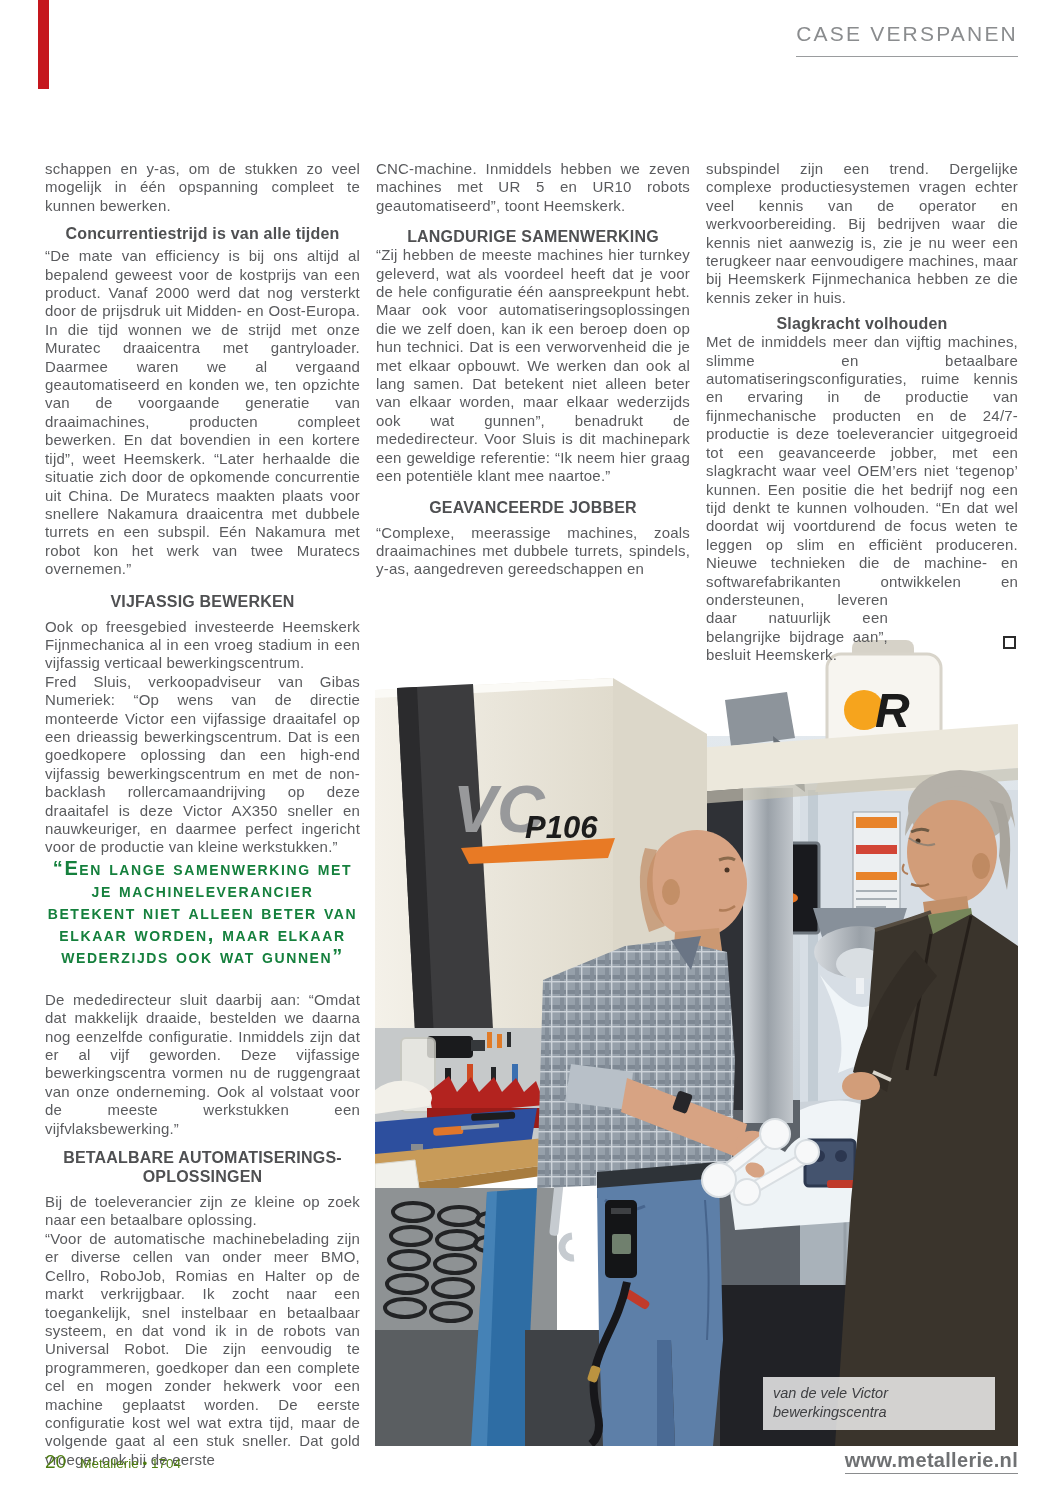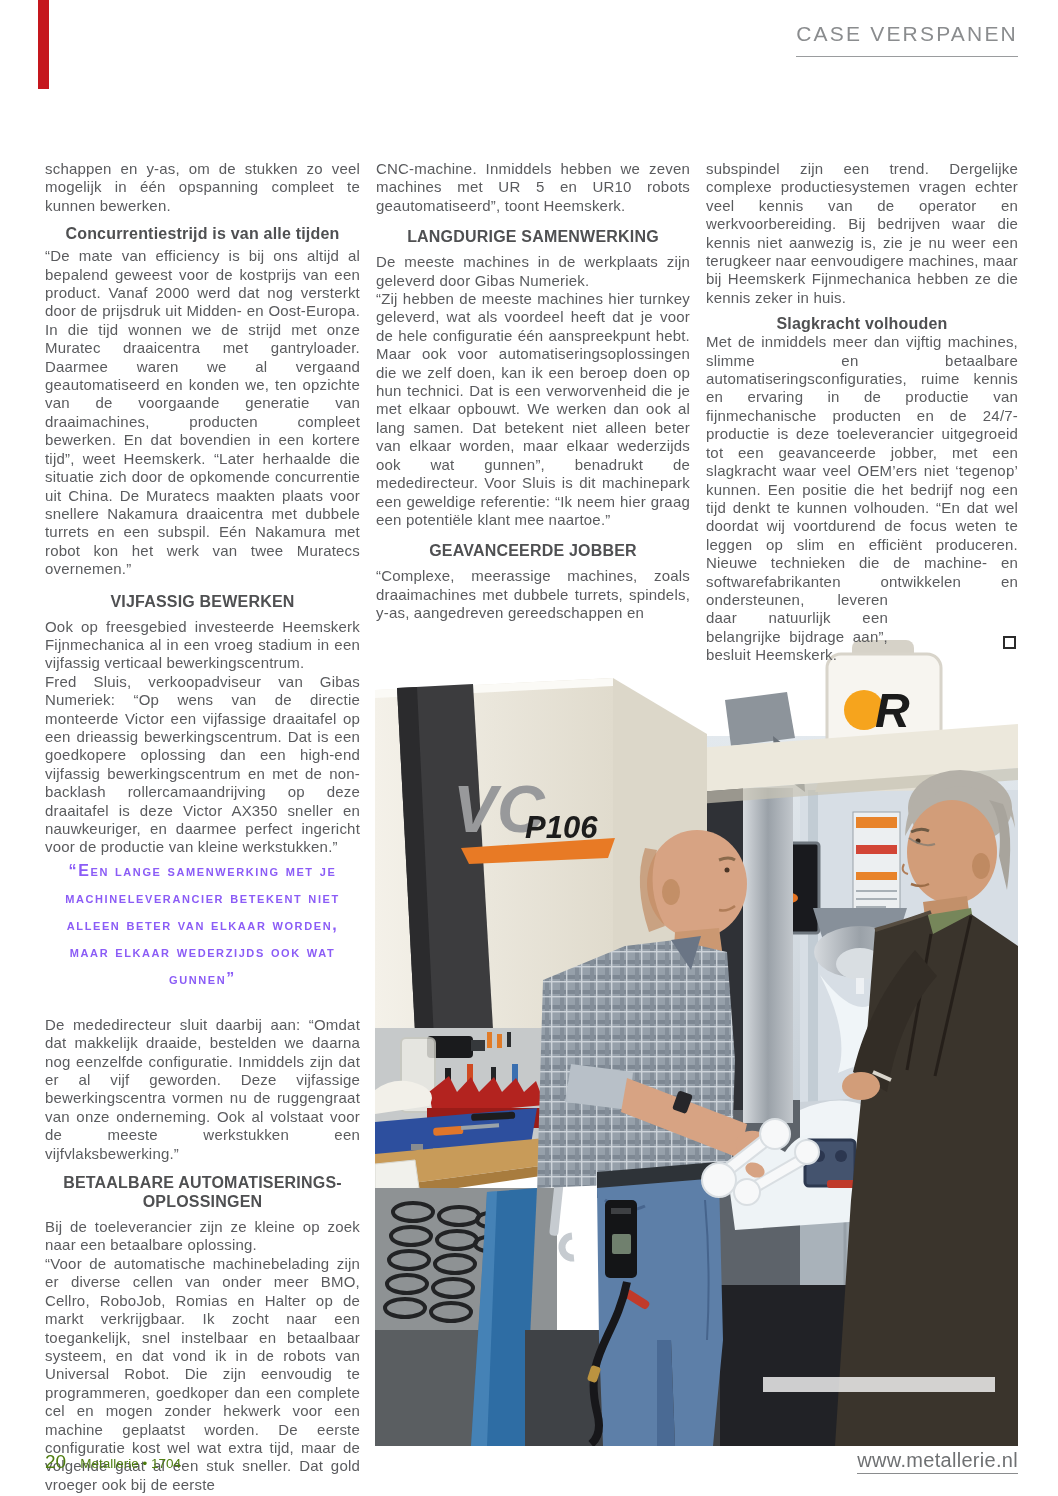--- a/index.html
+++ b/index.html
@@ -13,31 +13,31 @@
   .col1{left:45px;width:315px;}
   .col2{left:376px;width:314px;}
   .col3{left:706px;width:312px;}
   .col p{margin:0;}
   .h-low,.h-caps{font-weight:bold;color:#4f5052;font-size:16px;line-height:19px;
       text-align:center;letter-spacing:0.2px;}
   .mt4{margin-top:4px!important}.mt7{margin-top:7px!important}.mt9{margin-top:9px!important}
   .mt10{margin-top:10px!important}.mt12{margin-top:12px!important}.mt13{margin-top:13px!important}
   .mt24{margin-top:24px!important}
   .pullquote{margin:28px 6px 0 6px;text-align:center;font-variant:small-caps;
-      font-weight:bold;color:#8b5cf6;font-size:16px;line-height:27px;letter-spacing:1.6px;}
+      font-weight:bold;color:#15803d;font-size:20px;line-height:22px;letter-spacing:1.6px;}
   .tower-spacer{float:right;width:130px;height:118px;}
   .endmark{position:absolute;top:476px;right:2px;width:9px;height:9px;border:2.5px solid #2b2b2b;}
   .photo-wrap{position:absolute;left:375px;top:640px;width:643px;height:806px;}
   .caption{position:absolute;left:763px;top:1377px;width:212px;background:rgba(255,255,255,0.78);
       padding:7px 10px 8px 10px;font-style:italic;font-size:14.5px;line-height:19px;color:#3f4043;}
   .footer-left{position:absolute;left:45px;top:1451px;color:#4d7c0f;}
   .footer-left .pn{font-size:19px;}
   .footer-left .issue{font-size:13.5px;margin-left:14px;}
   .website{position:absolute;right:40px;top:1449px;font-size:20px;color:#6f7173;
-      border-bottom:1.5px solid #8a8c8e;padding-bottom:1px;letter-spacing:0.3px;text-decoration:none;}
+      border-bottom:1.5px solid #8a8c8e;padding-bottom:1px;letter-spacing:0.3px;text-decoration:none;font-weight:bold;}
   svg text{font-family:"Liberation Sans",sans-serif;}
 </style>
 </head>
 <body>
 
 <div class="redbar"></div>
 <div class="case-label">CASE VERSPANEN</div>
 
 <div class="photo-wrap">
 <svg viewBox="0 0 643 806" width="643" height="806">
@@ -237,40 +237,40 @@
     <path d="M596,276 L560,436" stroke="#251f1a" stroke-width="3"></path>
     <path d="M500,290 q40,-12 56,-18" stroke="#554c40" stroke-width="4" fill="none"></path>
     <path d="M540,310 C505,350 487,395 478,432 L512,452 C520,405 536,365 562,336 Z" fill="#332d26"></path>
     <path d="M498,432 l18,8" stroke="#d9d5cc" stroke-width="4"></path>
     <ellipse cx="486" cy="446" rx="19" ry="14" fill="#d29d79"></ellipse>
   </g>
 </svg>
 </div>
 
 <div class="caption">
+  <div>van de vele Victor bewerkingscentra</div>
 </div>
 
 <div class="col col1">
   <p>schappen en y-as, om de stukken zo veel mogelijk in één opspanning compleet te kunnen bewerken.</p>
   <p class="h-low mt9">Concurrentiestrijd is van alle tijden</p>
   <p class="mt4">“De mate van efficiency is bij ons altijd al bepalend geweest voor de kostprijs van een product. Vanaf 2000 werd dat nog versterkt door de prijsdruk uit Midden- en Oost-Europa. In die tijd wonnen we de strijd met onze Muratec draaicentra met gantryloader. Daarmee waren we al vergaand geautomatiseerd en konden we, ten opzichte van de voorgaande generatie van draaimachines, producten compleet bewerken. En dat bovendien in een kortere tijd”, weet Heemskerk. “Later herhaalde die situatie zich door de opkomende concurrentie uit China. De Muratecs maakten plaats voor snellere Nakamura draaicentra met dubbele turrets en een subspil. Eén Nakamura met robot kon het werk van twee Muratecs overnemen.”</p>
   <p class="h-caps mt13">VIJFASSIG BEWERKEN</p>
   <p class="mt7">Ook op freesgebied investeerde Heemskerk Fijnmechanica al in een vroeg stadium in een vijfassig verticaal bewerkingscentrum.</p>
   <p>Fred Sluis, verkoopadviseur van Gibas Numeriek: “Op wens van de directie monteerde Victor een vijfassige draaitafel op een drieassig bewerkingscentrum. Dat is een goedkopere oplossing dan een high-end vijfassig bewerkingscentrum en met de non-backlash rollercamaandrijving op deze draaitafel is deze Victor AX350 sneller en nauwkeuriger, en daarmee perfect ingericht voor de productie van kleine werkstukken.”</p>
   <p class="pullquote">“Een lange samenwerking met je machineleverancier betekent niet alleen beter van elkaar worden, maar elkaar wederzijds ook wat gunnen”</p>
   <p class="mt24">De mededirecteur sluit daarbij aan: “Omdat dat makkelijk draaide, bestelden we daarna nog eenzelfde configuratie. Inmiddels zijn dat er al vijf geworden. Deze vijfassige bewerkingscentra vormen nu de ruggengraat van onze onderneming. Ook al volstaat voor de meeste werkstukken een vijfvlaksbewerking.”</p>
   <p class="h-caps mt10">BETAALBARE AUTOMATISERINGS-OPLOSSINGEN</p>
   <p class="mt7">Bij de toeleverancier zijn ze kleine op zoek naar een betaalbare oplossing.</p>
   <p>“Voor de automatische machinebelading zijn er diverse cellen van onder meer BMO, Cellro, RoboJob, Romias en Halter op de markt verkrijgbaar. Ik zocht naar een toegankelijk, snel instelbaar en betaalbaar systeem, en dat vond ik in de robots van Universal Robot. Die zijn eenvoudig te programmeren, goedkoper dan een complete cel en mogen zonder hekwerk voor een machine geplaatst worden. De eerste configuratie kost wel wat extra tijd, maar de volgende gaat al een stuk sneller. Dat gold vroeger ook bij de eerste</p>
 </div>
 
 <div class="col col2">
   <p>CNC-machine. Inmiddels hebben we zeven machines met UR 5 en UR10 robots geautomatiseerd”, toont Heemskerk.</p>
   <p class="h-caps mt12">LANGDURIGE SAMENWERKING</p>
-  <p class="mt7">De meeste machines in de werkplaats zijn geleverd door Gibas Numeriek.</p>
   <p>“Zij hebben de meeste machines hier turnkey geleverd, wat als voordeel heeft dat je voor de hele configuratie één aanspreekpunt hebt. Maar ook voor automatiseringsoplossingen die we zelf doen, kan ik een beroep doen op hun technici. Dat is een verworvenheid die je met elkaar opbouwt. We werken dan ook al lang samen. Dat betekent niet alleen beter van elkaar worden, maar elkaar wederzijds ook wat gunnen”, benadrukt de mededirecteur. Voor Sluis is dit machinepark een geweldige referentie: “Ik neem hier graag een potentiële klant mee naartoe.”</p>
   <p class="h-caps mt12">GEAVANCEERDE JOBBER</p>
   <p class="mt7">“Complexe, meerassige machines, zoals draaimachines met dubbele turrets, spindels, y-as, aangedreven gereedschappen en</p>
 </div>
 
 <div class="col col3" style="position:absolute;">
   <p>subspindel zijn een trend. Dergelijke complexe productiesystemen vragen echter veel kennis van de operator en werkvoorbereiding. Bij bedrijven waar die kennis niet aanwezig is, zie je nu weer een terugkeer naar eenvoudigere machines, maar bij Heemskerk Fijnmechanica hebben ze die kennis zeker in huis.</p>
   <p class="h-low mt7">Slagkracht volhouden</p>
   <p><span>Met de inmiddels meer dan vijftig machines, slimme en betaalbare automatiseringsconfiguraties, ruime kennis en ervaring in de productie van fijnmechanische producten en de 24/7-productie is deze toeleverancier uitgegroeid tot een geavanceerde jobber, met een slagkracht waar veel OEM’ers niet ‘tegenop’ kunnen. Een positie die het bedrijf nog een tijd denkt te kunnen volhouden. “En dat wel doordat wij voortdurend de focus weten te leggen op slim en efficiënt produceren. Nieuwe technieken die de machine- en softwarefabrikanten ontwikkelen en</span> <span class="tower-spacer"></span><span>ondersteunen, leveren daar natuurlijk een belangrijke bijdrage aan”, besluit Heemskerk.</span></p>
   <span class="endmark"></span>

